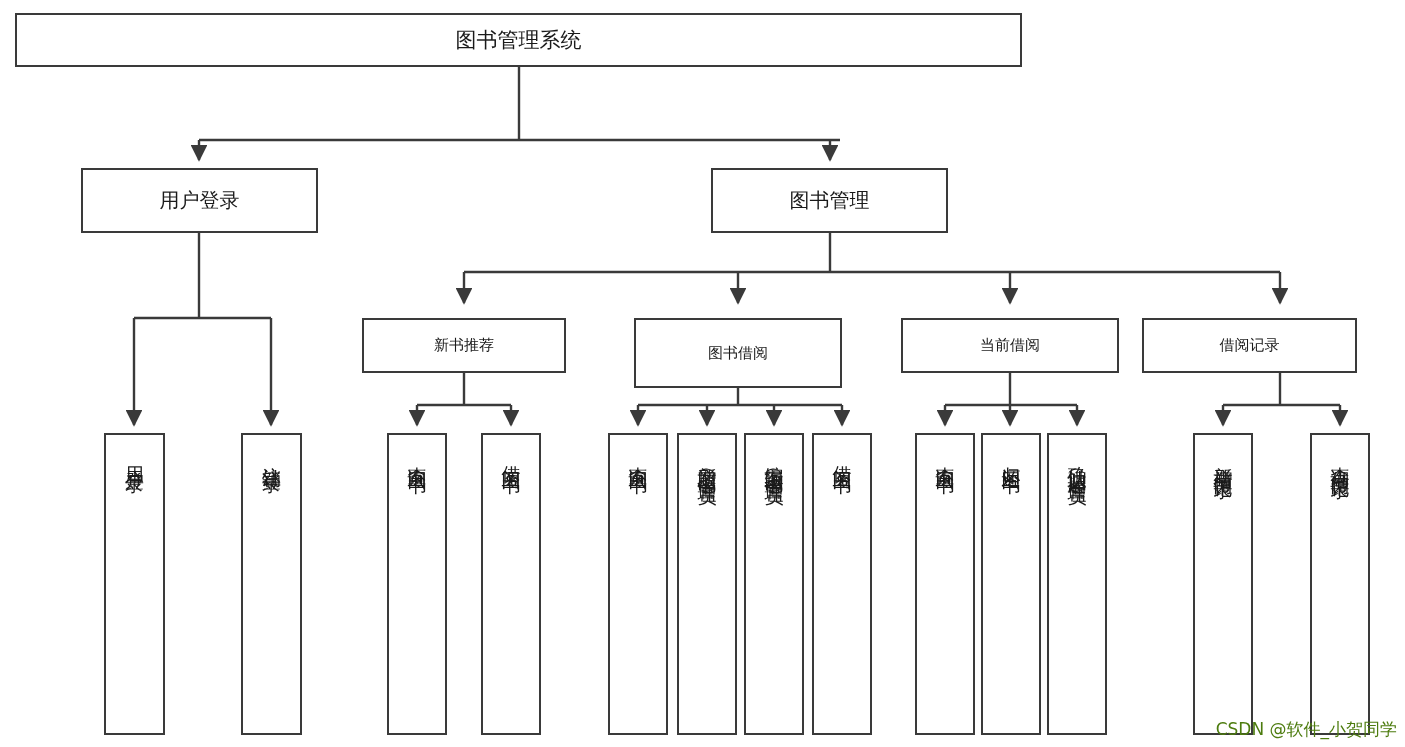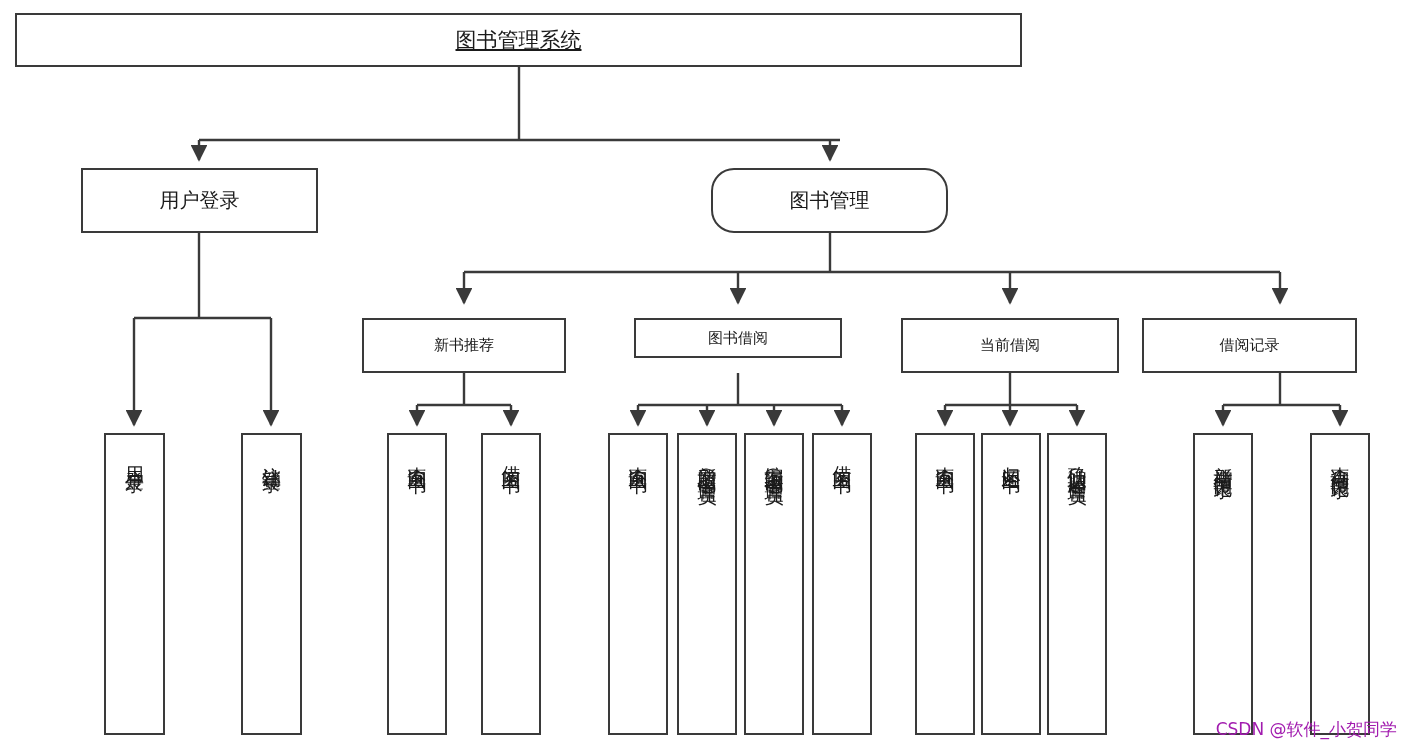--- a/index.html
+++ b/index.html
@@ -55,21 +55,21 @@
     text-orientation: upright;
     letter-spacing: 3px;
     line-height: 1.05;
     white-space: nowrap;
   }
   .watermark {
     position: absolute;
     right: 8px;
     bottom: 6px;
     font-size: 17px;
-    color: #a21caf;
+    color: #4d7c0f;
     z-index: 5;
     white-space: nowrap;
   }
 </style>
 </head>
 <body>
 
 <div id="canvas">
 
   <svg id="edges" viewBox="0 0 1405 747" xmlns="http://www.w3.org/2000/svg">
@@ -115,35 +115,35 @@
       <path d="M 1010 405 L 1010 425" marker-end="url(#arrow)"></path>
       <path d="M 1077 405 L 1077 425" marker-end="url(#arrow)"></path>
 
       <path d="M 1280 373 L 1280 405"></path>
       <path d="M 1223 405 L 1340 405"></path>
       <path d="M 1223 405 L 1223 425" marker-end="url(#arrow)"></path>
       <path d="M 1340 405 L 1340 425" marker-end="url(#arrow)"></path>
     </g>
   </svg>
 
-  <div class="node root" style="left:15px; top:13px; width:1007px; height:54px;text-decoration:underline;">
+  <div class="node root" style="left:15px; top:13px; width:1007px; height:54px;">
     <span>图书管理系统</span>
   </div>
 
   <div class="node lvl2" style="left:81px; top:168px; width:237px; height:65px;">
     <span>用户登录</span>
   </div>
-  <div class="node lvl2" style="left:711px; top:168px; width:237px; height:65px;border-radius:23px;">
+  <div class="node lvl2" style="left:711px; top:168px; width:237px; height:65px;">
     <span>图书管理</span>
   </div>
 
   <div class="node lvl3" style="left:362px; top:318px; width:204px; height:55px;">
     <span>新书推荐</span>
   </div>
-  <div class="node lvl3" style="left:634px; top:318px; width:208px; height:40px;">
+  <div class="node lvl3" style="left:634px; top:318px; width:208px; height:70px;">
     <span>图书借阅</span>
   </div>
   <div class="node lvl3" style="left:901px; top:318px; width:218px; height:55px;">
     <span>当前借阅</span>
   </div>
   <div class="node lvl3" style="left:1142px; top:318px; width:215px; height:55px;">
     <span>借阅记录</span>
   </div>
 
   <div class="node leaf" style="left:104px; top:433px; width:61px; height:302px;">

